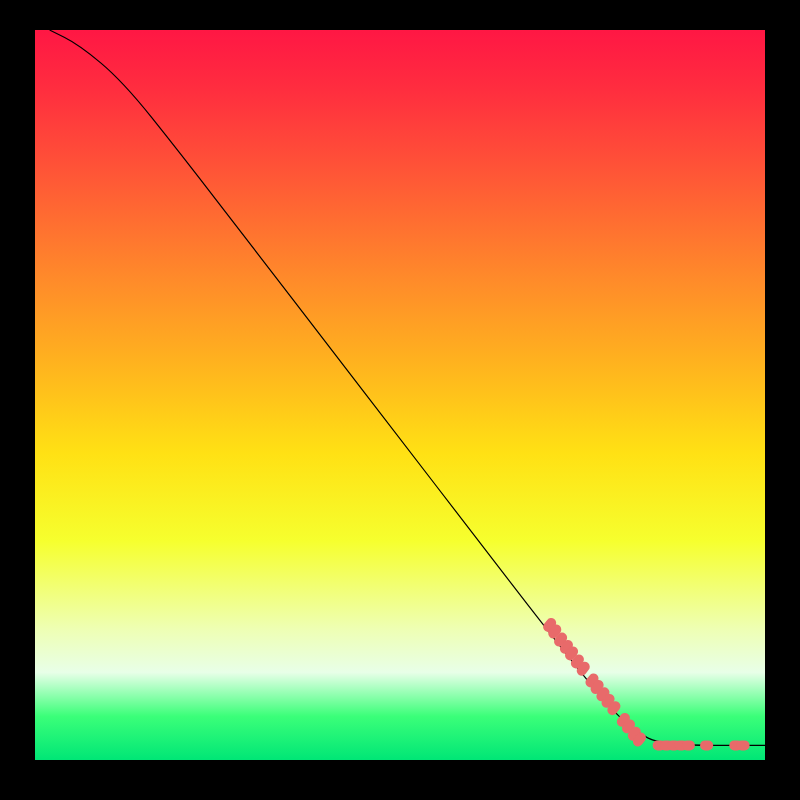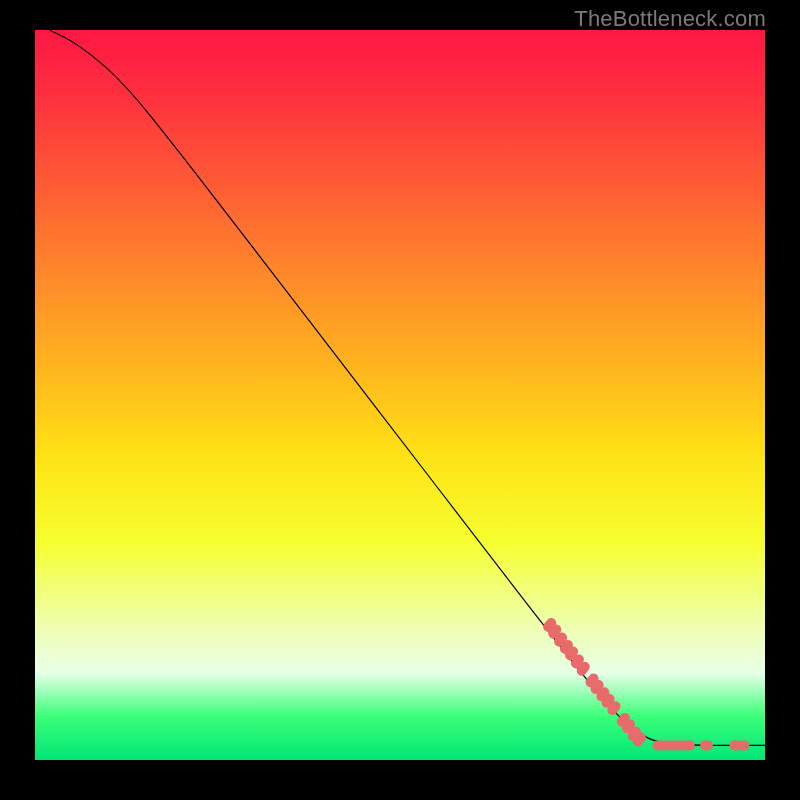--- a/index.html
+++ b/index.html
@@ -68,21 +68,20 @@
     stroke: none;
   }
 </style>
 </head>
 <body>
 
 <div class="frame">
 
   <div class="plot"></div>
 
-  <div class="watermark">TheBottleneck.com</div>
 
   <svg class="overlay" viewBox="0 0 730 730" preserveAspectRatio="none">
     <path class="curve" d="M 14.6 0 Q 14.6 0 29.2 7.300000000000011 Q 43.8 14.600000000000023 65.69999999999999 32.849999999999966 Q 87.6 51.09999999999991 116.8 87.59999999999997 Q 146 124.10000000000002 182.5 171.55000000000004 Q 219 219.00000000000006 255.5 266.45000000000005 Q 292 313.90000000000003 328.5 361.35 Q 365 408.8 401.5 456.25 Q 438 503.7 474.5 551.15 Q 510.99999999999994 598.6 540.1999999999999 635.1 Q 569.4 671.6 584 686.2 Q 598.5999999999999 700.8 613.1999999999999 708.0999999999999 Q 627.8 715.4 678.9 715.4 T 730 715.4"></path>
     <g>
         <rect x="507.15" y="589.95" width="15" height="10" rx="5" class="marker" transform="rotate(-52 514.65 594.95)"></rect>
         <rect x="512.2600000000001" y="596.52" width="15" height="10" rx="5" class="marker" transform="rotate(-52 519.7600000000001 601.52)"></rect>
         <rect x="518.1" y="604.55" width="15" height="10" rx="5" class="marker" transform="rotate(-52 525.6 609.55)"></rect>
         <rect x="523.9399999999999" y="611.85" width="15" height="10" rx="5" class="marker" transform="rotate(-52 531.4399999999999 616.85)"></rect>
         <rect x="529.05" y="618.42" width="15" height="10" rx="5" class="marker" transform="rotate(-52 536.55 623.42)"></rect>
         <rect x="534.89" y="626.45" width="15" height="10" rx="5" class="marker" transform="rotate(-52 542.39 631.45)"></rect>

